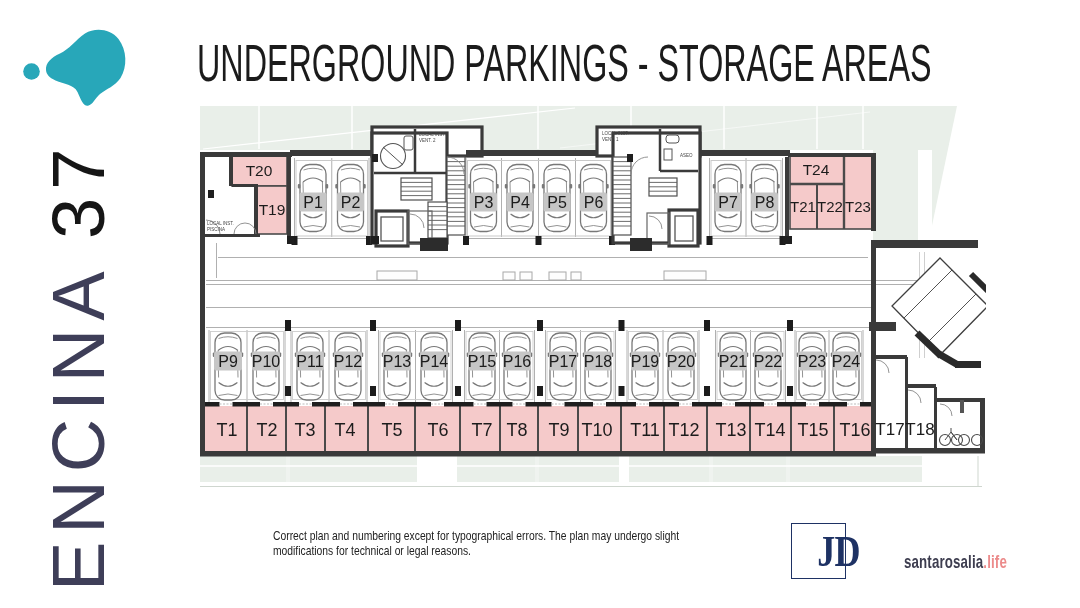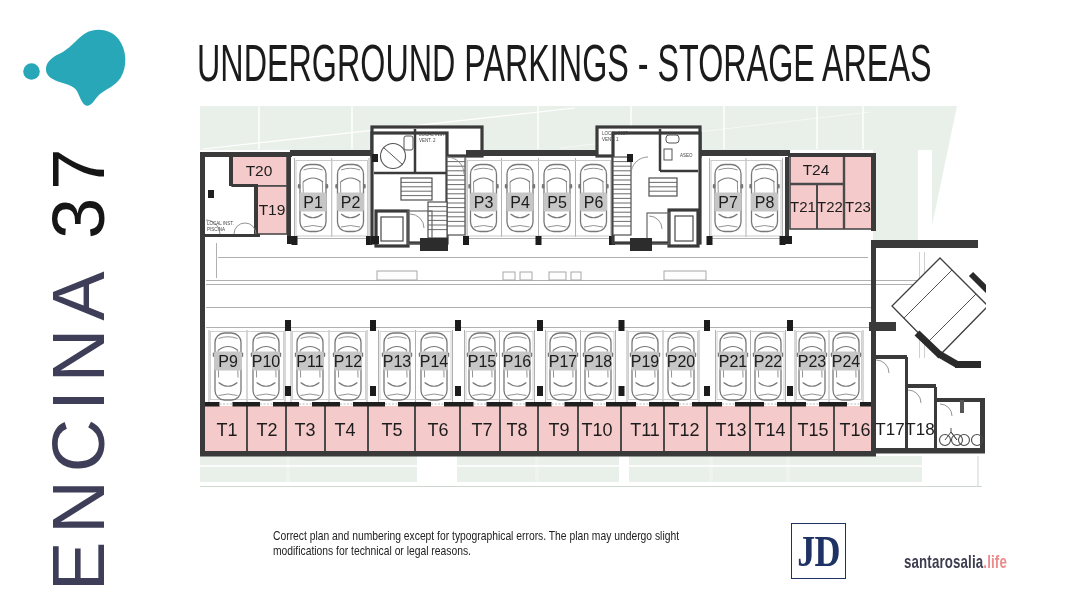--- a/index.html
+++ b/index.html
@@ -7,21 +7,21 @@
 .abs { position:absolute; }
 #title { left:197px; top:33px; font-size:52px; font-weight:400; color:#1b1b1b;
   white-space:nowrap; transform:scaleX(0.621); transform-origin:left top; }
 #encina { left:-144px; top:331px; width:440px; height:80px; text-align:center;
   transform:rotate(-90deg); font-size:74px; letter-spacing:8px; color:#3e3e58;
   white-space:nowrap; }
 #encina .n37 { color:#161616; }
 #disc { left:273px; top:529px; font-size:13px; color:#222; line-height:14.5px;
   transform:scaleX(0.794); transform-origin:left top; white-space:nowrap;}
 #jdbox { left:791px; top:523px; width:55px; height:56px; border:1.5px solid #1e3264;
-  text-align:center; }
+  text-align:center;padding-left:20px; }
 #jdbox span { font-family:"Liberation Serif", serif; font-weight:bold; font-size:45px;
   color:#1e3264; line-height:54px; letter-spacing:-1px; display:inline-block; transform:scaleX(0.8);}
 #srl { left:904px; top:551px; font-size:19px; font-weight:bold; color:#3d3d4f;
   white-space:nowrap; transform:scaleX(0.70); transform-origin:left top; letter-spacing:0.2px;}
 #srl .life { color:#ec8b8b; }
 </style></head>
 <body>
 <svg class="abs" style="left:14px; top:22px;" width="115" height="95" viewBox="14 22 115 95">
   <circle cx="31.5" cy="71.5" r="8.3" fill="#28a7b9"></circle>
   <path d="M46,70 C45.5,63 51,57.5 60,53.5 C69,49.5 75.5,40 85,33.5

